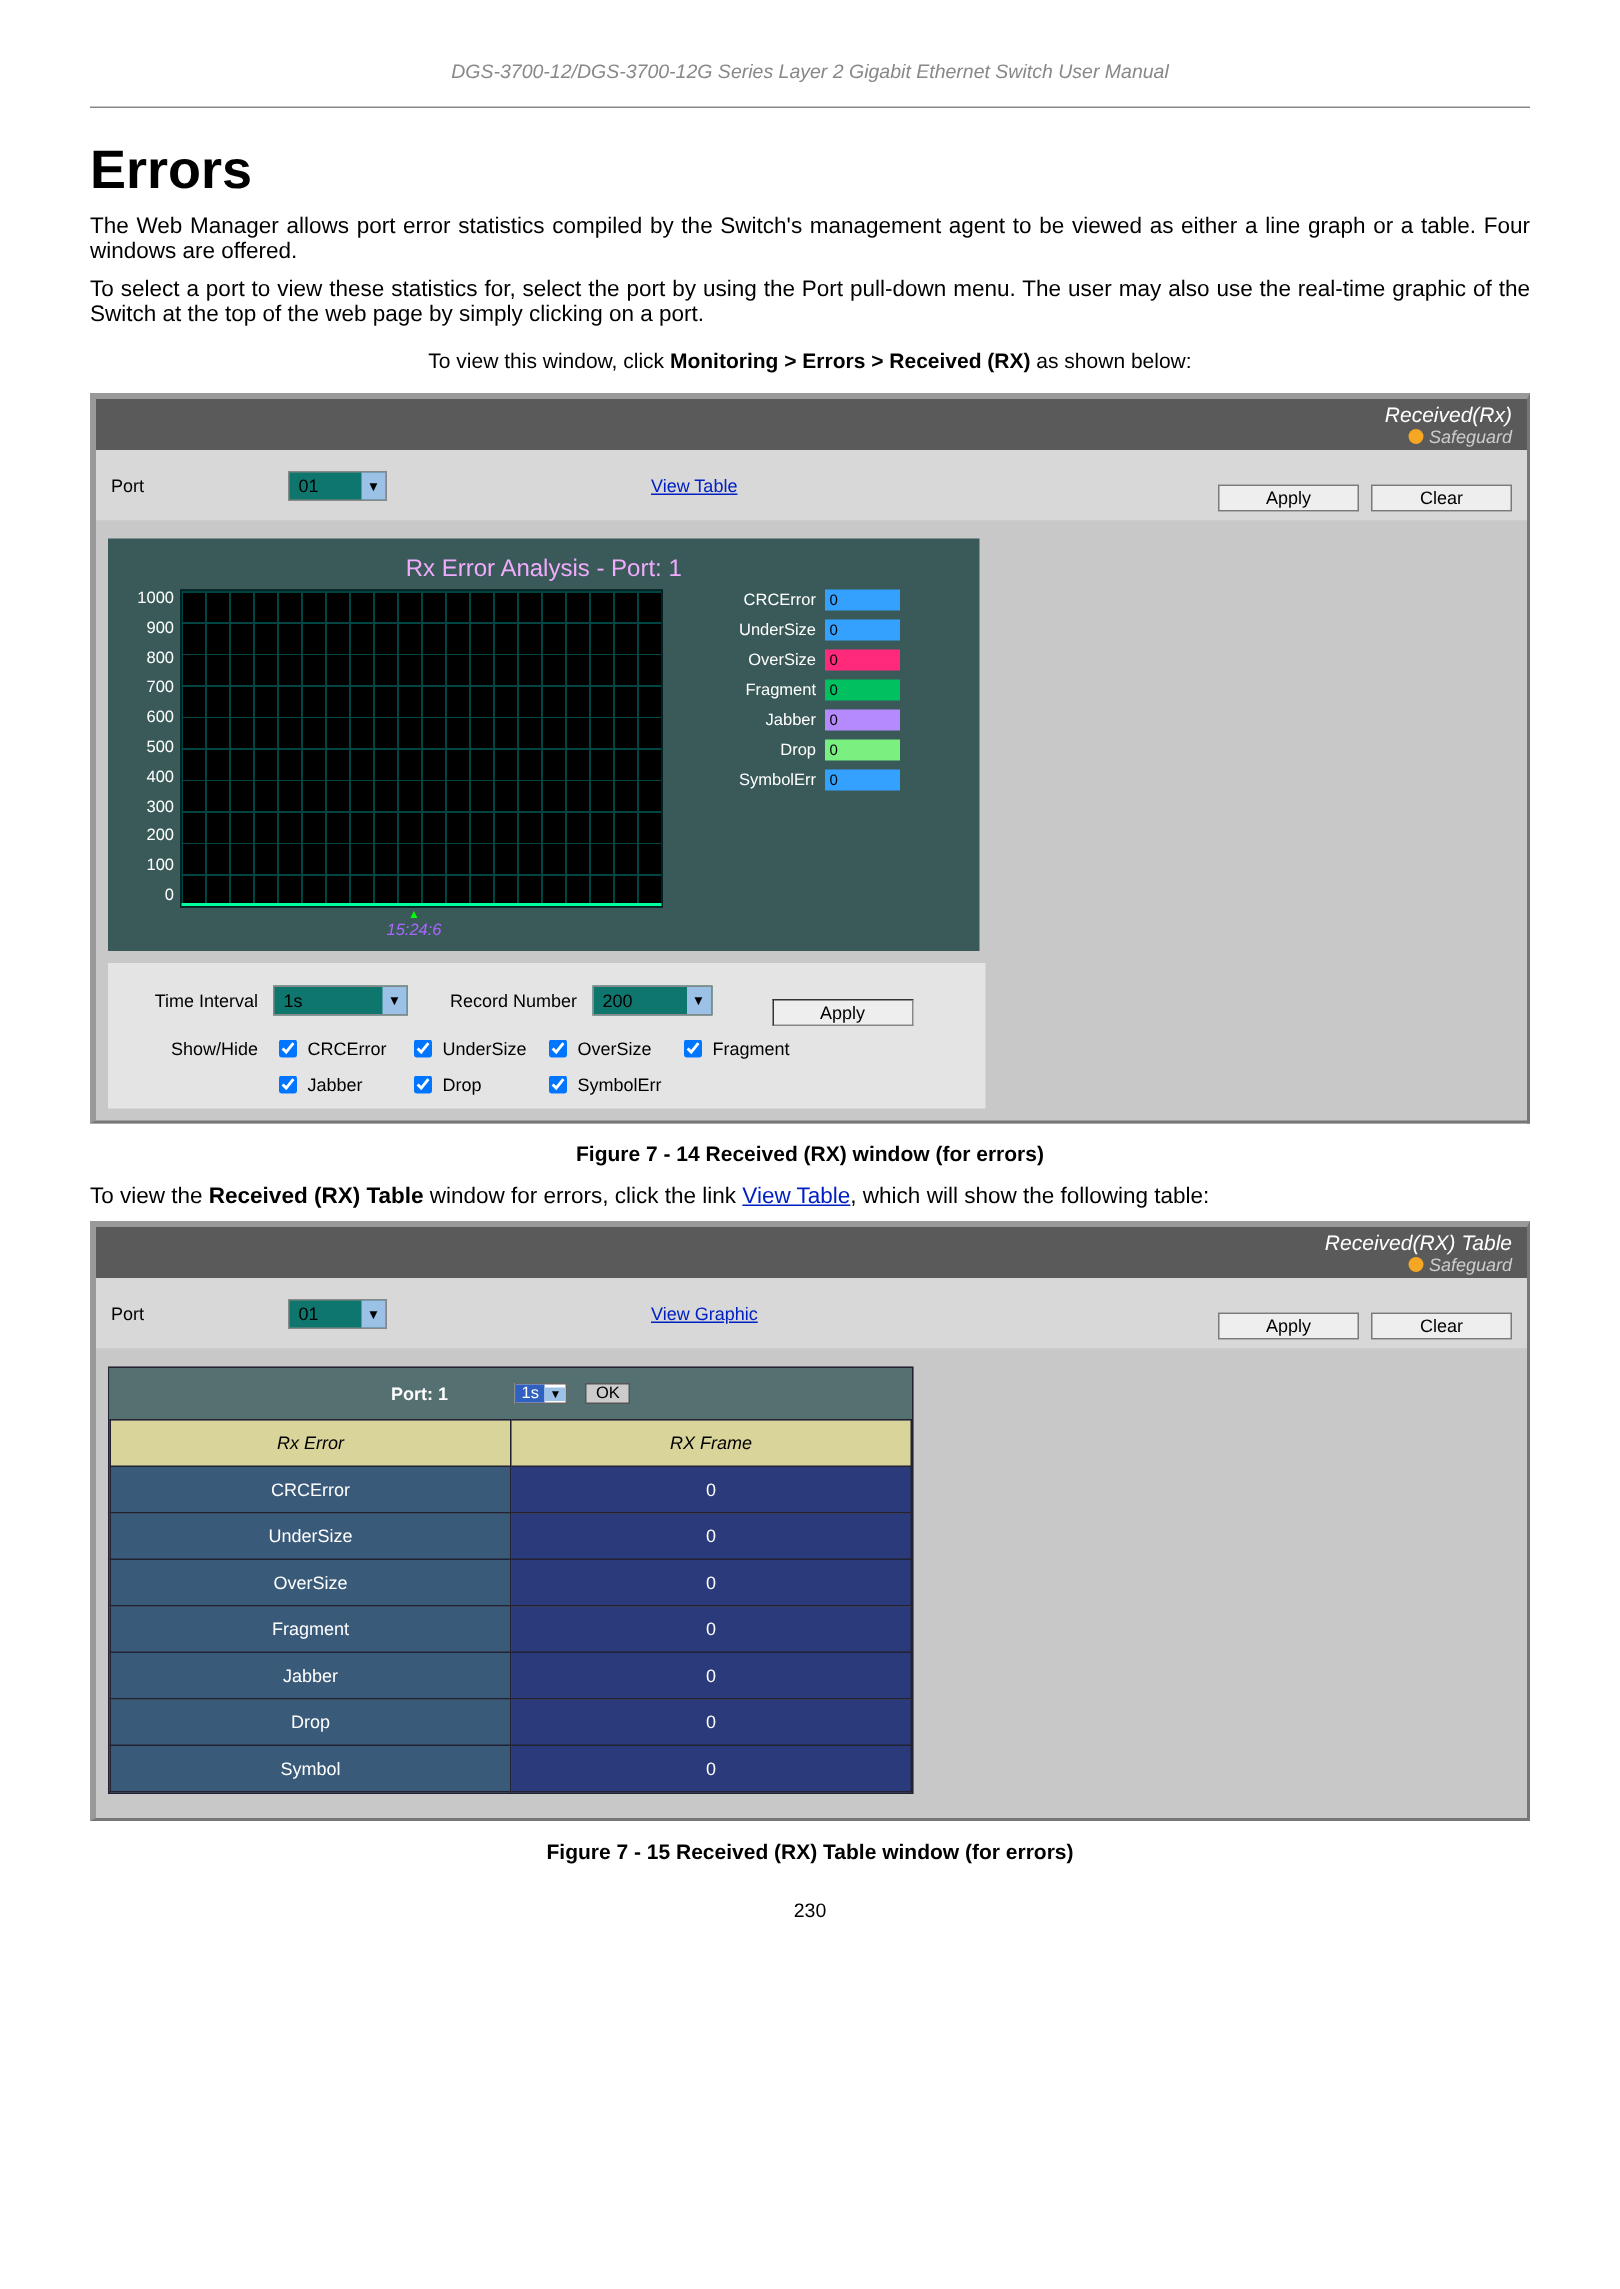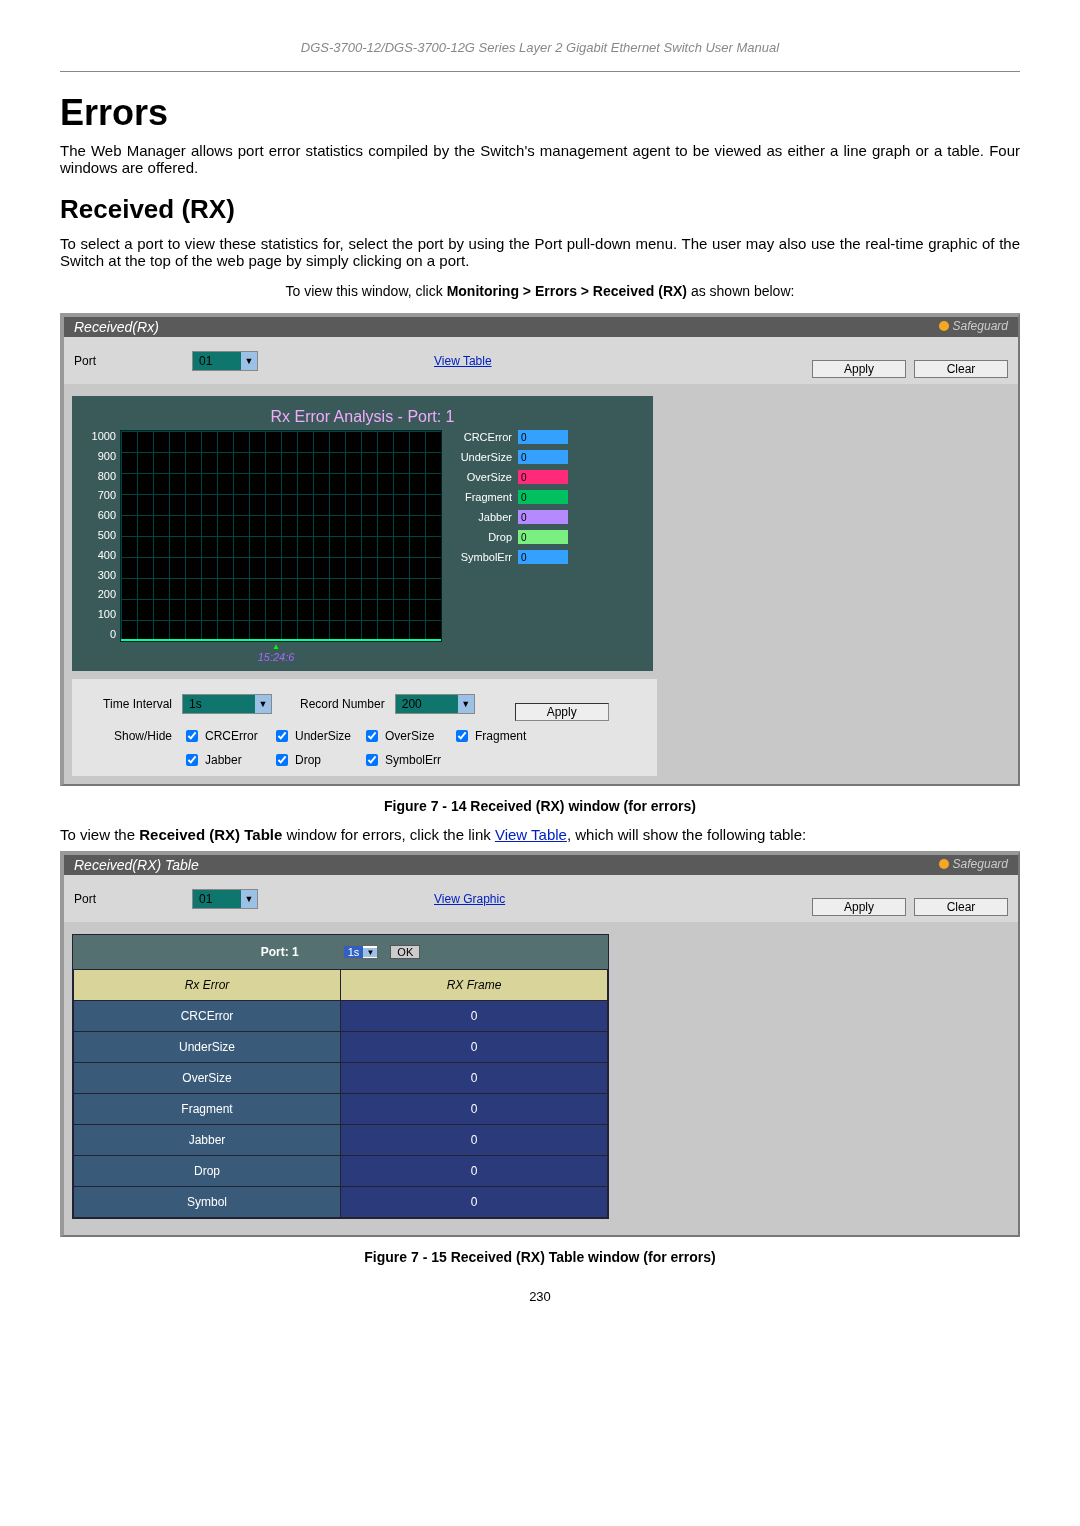--- a/index.html
+++ b/index.html
@@ -39,26 +39,27 @@
   .panel {
     border: 2px solid #777;
     border-left: 4px solid #999;
     border-top: 4px solid #999;
     background: #c8c8c8;
     margin: 6px 0;
   }
   .panel-title-bar {
     display: flex;
     justify-content: space-between;
-    align-items: flex-start;
+    align-items: flex-end;
     background: #5a5a5a;
     color: #fff;
     font-style: italic;
     padding: 2px 10px;
     font-size: 14px;
+    flex-direction: column;
   }
   .safeguard {
     font-size: 12px;
     color: #ccc;
     display: flex;
     align-items: center;
     gap: 4px;
   }
   .safeguard-icon {
     width: 10px; height: 10px;
@@ -105,21 +106,21 @@
   .link-inline { color: #0020c2; text-decoration: underline; }
   .chart-block {
     background: #3a5a5a;
     margin: 8px;
     padding: 8px;
     color: #fff;
     font-size: 11px;
     width: 565px;
   }
   .chart-title { text-align: center; font-size: 16px; color: #f0abfc; padding: 4px 0; }
-  .chart-body { display: flex; }
+  .chart-body { display: flex; gap: 32px; }
   .chart-plot {
     display: flex;
     height: 210px;
   }
   .chart-y {
     display: flex;
     flex-direction: column;
     justify-content: space-between;
     text-align: right;
     padding-right: 4px;
@@ -212,21 +213,20 @@
 </style>
 </head>
 <body>
 
 <div class="page">
   <div class="header-line">DGS-3700-12/DGS-3700-12G Series Layer 2 Gigabit Ethernet Switch User Manual</div>
 
   <h1>Errors</h1>
   <div class="body-text">The Web Manager allows port error statistics compiled by the Switch's management agent to be viewed as either a line graph or a table. Four windows are offered.</div>
 
-  <h2>Received (RX)</h2>
   <div class="body-text">To select a port to view these statistics for, select the port by using the Port pull-down menu. The user may also use the real-time graphic of the Switch at the top of the web page by simply clicking on a port.</div>
 
   <div class="nav-path">
     <span>To view this window, click </span><b>Monitoring &gt; Errors &gt; Received (RX)</b><span> as shown below:</span>
   </div>
 
   <div class="panel">
     <div class="panel-title-bar">
       <span>Received(Rx)</span>
       <span class="safeguard">

